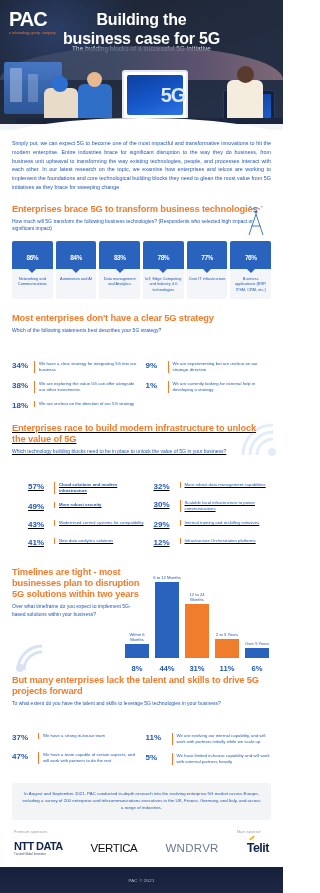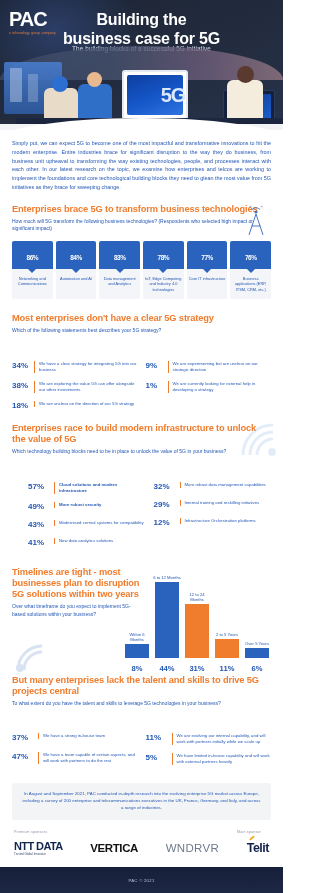--- a/index.html
+++ b/index.html
@@ -333,21 +333,21 @@
   .spon-label.right { right: 22px; }
   .spon-row {
     position: absolute;
     left: 14px; right: 14px; top: 11px;
     display: flex;
     align-items: center;
     justify-content: space-between;
   }
   .nttdata { color: #14254c; font-weight: bold; font-size: 11px; letter-spacing: -.6px; line-height:1; }
   .nttdata small { display:block; font-size:2.9px; font-weight:normal; letter-spacing:0; margin-top:1px; color:#3a4a6b;}
-  .vertica { color: #111111; font-weight: bold; font-size: 11.5px; letter-spacing: -.4px; }
+  .vertica { color: #111111; font-weight: normal; font-size: 11.5px; letter-spacing: -.4px; }
   .wndrvr { color: #70798c; font-size: 11.5px; letter-spacing: .3px; }
   .telit { color: #14254c; font-weight: bold; font-size: 12.5px; letter-spacing: -.5px; position: relative; }
   .telit:before {
     content:"";
     position:absolute; left: 2px; top: -4px;
     width: 6px; height: 2px;
     background:#f0b429;
     transform: rotate(-40deg);
     border-radius:1px;
   }
@@ -488,21 +488,21 @@
           <div class="stat-txt">We are experimenting but are unclear on our strategic direction</div>
         </div>
         <div class="stat-row">
           <div class="stat-pct">1%</div>
           <div class="stat-txt">We are currently looking for external help in developing a strategy</div>
         </div>
       </div>
     </div>
   </div>
 
-  <div class="section" style="margin-top:4px;">
+  <div class="section" style="margin-top:4px;text-decoration:underline;">
     <svg class="wifi-deco" style="right:4px; top:-2px;" width="42" height="38" viewBox="0 0 42 38">
       <path d="M6 34 a30 30 0 0 1 30 -30" stroke="#7aa7e8" stroke-width="3" fill="none"></path>
       <path d="M13 34 a23 23 0 0 1 23 -23" stroke="#7aa7e8" stroke-width="3" fill="none"></path>
       <path d="M20 34 a16 16 0 0 1 16 -16" stroke="#7aa7e8" stroke-width="3" fill="none"></path>
       <circle cx="35" cy="31" r="4" fill="#7aa7e8"></circle>
     </svg>
     <div class="s-title">Enterprises race to build modern infrastructure to unlock the value of 5G</div>
     <div class="s-sub">Which technology building blocks need to be in place to unlock the value of 5G in your business?</div>
 
     <div class="stats stats-indent">
@@ -521,20 +521,24 @@
         </div>
         <div class="stat-row">
           <div class="stat-pct stat-pct-wide">41%</div>
           <div class="stat-txt">New data analytics solutions</div>
         </div>
       </div>
       <div class="stat-col">
         <div class="stat-row">
           <div class="stat-pct stat-pct-wide">32%</div>
           <div class="stat-txt">More robust data management capabilities</div>
+        </div>
+        <div class="stat-row">
+          <div class="stat-pct stat-pct-wide">30%</div>
+          <div class="stat-txt">Scalable local infrastructure to power communications</div>
         </div>
         <div class="stat-row">
           <div class="stat-pct stat-pct-wide">29%</div>
           <div class="stat-txt">Internal training and reskilling initiatives</div>
         </div>
         <div class="stat-row">
           <div class="stat-pct stat-pct-wide">12%</div>
           <div class="stat-txt">Infrastructure Orchestration platforms</div>
         </div>
       </div>
@@ -581,21 +585,21 @@
           <div class="bar-val">44%</div>
           <div class="bar-val">31%</div>
           <div class="bar-val">11%</div>
           <div class="bar-val">6%</div>
         </div>
       </div>
     </div>
   </div>
 
   <div class="section" style="margin-top:2px;">
-    <div class="s-title">But many enterprises lack the talent and skills to drive 5G projects central</div>
+    <div class="s-title">But many enterprises lack the talent and skills to drive 5G projects forward</div>
     <div class="s-sub">To what extent do you have the talent and skills to leverage 5G technologies in your business?</div>
 
     <div class="stats">
       <div class="stat-col">
         <div class="stat-row">
           <div class="stat-pct stat-pct-wide">37%</div>
           <div class="stat-txt">We have a strong in-house team</div>
         </div>
         <div class="stat-row">
           <div class="stat-pct stat-pct-wide">47%</div>

